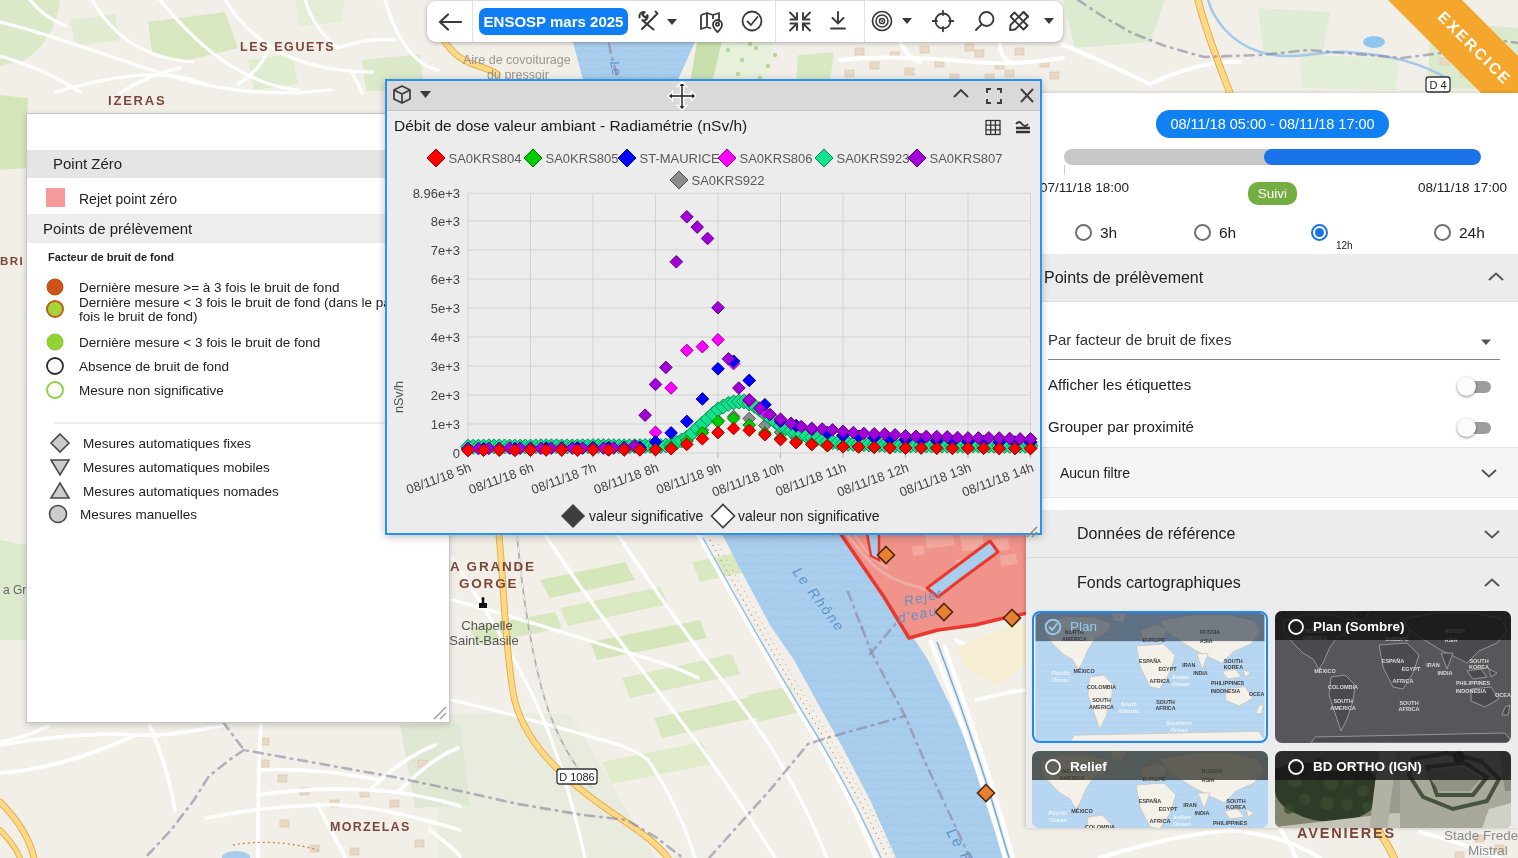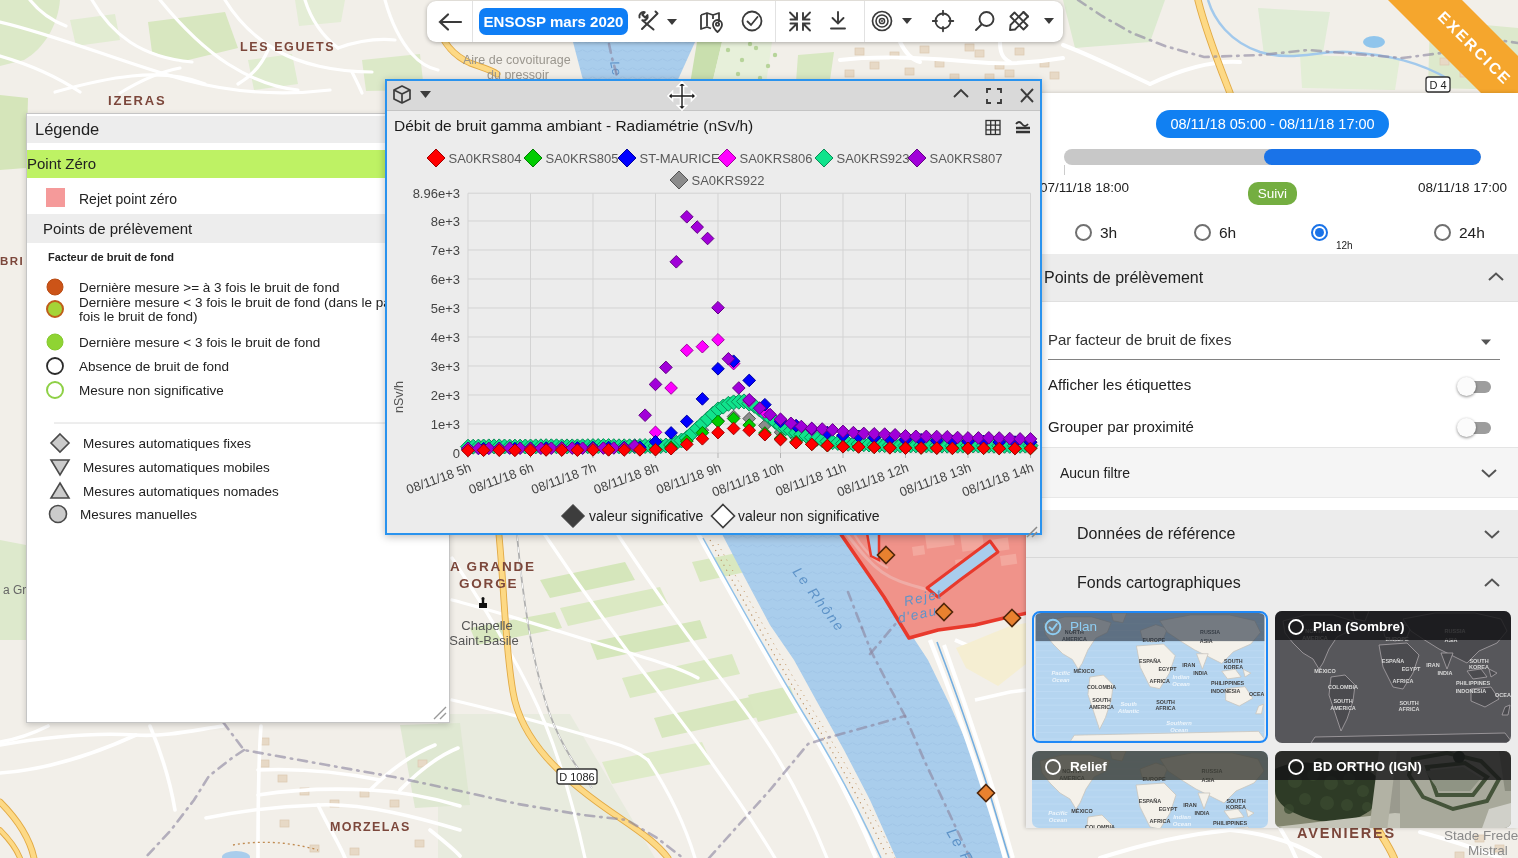--- a/index.html
+++ b/index.html
@@ -488,22 +488,21 @@
     <svg width="20" height="20" style="position:absolute;left:18px;top:665px">
       <circle cx="9" cy="9" r="7" fill="none" stroke="#ffffff" stroke-width="1.8"></circle>
     </svg>
     <div style="position:absolute;left:44px;top:666px;font-size:13.5px;font-weight:bold;color:#ffffff">Relief</div>
     <svg width="20" height="20" style="position:absolute;left:261px;top:665px">
       <circle cx="9" cy="9" r="7" fill="none" stroke="#ffffff" stroke-width="1.8"></circle>
     </svg>
     <div style="position:absolute;left:287px;top:666px;font-size:13.5px;font-weight:bold;color:#ffffff">BD ORTHO (IGN)</div>
   </div>
 <div style="position:absolute;left:26px;top:113px;width:424px;height:610px;background:#fff;border:1px solid #c5c5c5;box-sizing:border-box;box-shadow:0 2px 6px rgba(0,0,0,.18);font-size:14px;color:#222">
-    <div style="position:absolute;left:0;top:2px;width:100%;height:27px;background:#ededed;line-height:27px;padding-left:8px;font-size:16.5px;box-sizing:border-box">Légende</div>
-    <div style="position:absolute;left:0;top:36px;width:100%;height:28px;background:#bef264;line-height:28px;padding-left:0;font-size:15px;box-sizing:border-box">Point Zéro</div>
+    <div style="position:absolute;left:0;top:36px;width:100%;height:28px;background:#e5e5e5;line-height:28px;padding-left:26px;font-size:15px;box-sizing:border-box">Point Zéro</div>
     <div style="position:absolute;left:19px;top:74px;width:19px;height:19px;background:#f59a9a"></div>
     <div style="position:absolute;left:52px;top:77px;font-size:14px">Rejet point zéro</div>
     <div style="position:absolute;left:0;top:100px;width:100%;height:29px;background:#ededed;line-height:29px;padding-left:16px;font-size:15px;box-sizing:border-box">Points de prélèvement</div>
     <div style="position:absolute;left:21px;top:137px;font-size:11px;font-weight:bold">Facteur de bruit de fond</div>
     <svg width="422" height="300" style="position:absolute;left:0;top:158px">
       <circle cx="28" cy="15" r="8" fill="#cc5418" stroke="#b84a12" stroke-width="1"></circle>
       <circle cx="28" cy="37" r="8" fill="#a4d437" stroke="#bf5d1a" stroke-width="2"></circle>
       <circle cx="28" cy="70" r="8" fill="#8fd433" stroke="#85c92e" stroke-width="1"></circle>
       <circle cx="28" cy="94" r="8" fill="#ffffff" stroke="#2b2b2b" stroke-width="1.8"></circle>
       <circle cx="28" cy="118" r="8" fill="#ffffff" stroke="#8ed046" stroke-width="2"></circle>
@@ -538,21 +537,21 @@
       </g>
       <path d="M28,8 L39,8 L33.5,15 Z" fill="#3c3c3c"></path>
     </svg>
     <svg width="90" height="26" style="position:absolute;right:0px;top:2px">
       <g fill="none" stroke="#3c3c3c" stroke-width="1.9">
         <path d="M4,14 L11,7 L18,14"></path>
         <path d="M41,6 L37,6 L37,10 M47,6 L51,6 L51,10 M37,16 L37,20 L41,20 M51,16 L51,20 L47,20"></path>
         <path d="M71,6 L83,19 M83,6 L71,19"></path>
       </g>
     </svg>
-    <div style="position:absolute;left:7px;top:36px;font-size:15.5px;color:#1b1b1b">Débit de bruit gamma ambiant - Radiamétrie (nSv/h)</div>
+    <div style="position:absolute;left:7px;top:36px;font-size:15.5px;color:#1b1b1b">Débit de dose valeur ambiant - Radiamétrie (nSv/h)</div>
     <svg width="50" height="18" style="position:absolute;right:6px;top:38px">
       <g fill="none" stroke="#333" stroke-width="1.3">
         <rect x="2" y="1.5" width="14" height="14"></rect>
         <path d="M2,6.2 L16,6.2 M2,10.9 L16,10.9 M6.7,1.5 L6.7,15.5 M11.4,1.5 L11.4,15.5"></path>
         <path d="M32,5 q3,-4 6,0 q3,4 6,0" stroke-width="1.8"></path>
       </g>
       <path d="M32,9 L46,9 M32,13 L46,13" stroke="#333" stroke-width="2.6"></path>
     </svg>
     <svg width="653" height="55" style="position:absolute;left:0;top:66px">
       <path d="M49.0,2.0 L58.0,11.0 L49.0,20.0 L40.0,11.0 Z" fill="#ff0000" stroke="#9e0000" stroke-width="1"></path>
@@ -987,21 +986,21 @@
   </div>
 <div style="position:absolute;left:427px;top:1px;width:636px;height:41px;background:#fff;border-radius:9px;box-shadow:0 1px 4px rgba(0,0,0,.3)">
     <div style="position:absolute;left:45px;top:0;width:1px;height:41px;background:#e2e2e2"></div>
     <div style="position:absolute;left:348px;top:0;width:1px;height:41px;background:#e2e2e2"></div>
     <div style="position:absolute;left:437px;top:0;width:1px;height:41px;background:#e2e2e2"></div>
     <svg width="28" height="20" style="position:absolute;left:10px;top:11px">
       <g stroke="#3a3a3a" stroke-width="2.2" fill="none" stroke-linecap="round">
         <path d="M24,10 L3,10 M11,2.5 L3,10 L11,17.5"></path>
       </g>
     </svg>
-    <div style="position:absolute;left:52px;top:7px;width:149px;height:27px;background:#0f7ef5;border-radius:7px;color:#fff;font-size:15px;font-weight:bold;text-align:center;line-height:27px;white-space:nowrap">ENSOSP mars 2020</div>
+    <div style="position:absolute;left:52px;top:7px;width:149px;height:27px;background:#0f7ef5;border-radius:7px;color:#fff;font-size:15px;font-weight:bold;text-align:center;line-height:27px;white-space:nowrap">ENSOSP mars 2025</div>
     <svg width="46" height="26" style="position:absolute;left:209px;top:8px">
       <g fill="none" stroke="#3a3a3a" stroke-width="2" stroke-linecap="round" stroke-linejoin="round">
         <path d="M3.5,8.5 a4.2,4.2 0 0 1 5.2,-5.2 l-2.4,2.4 2.8,2.8 2.4,-2.4 a4.2,4.2 0 0 1 -5.2,5.2 L17.5,20.5"></path>
         <path d="M19.5,2.5 L21.5,4.5 L12,14 M9.5,16.5 L6,20 M12,14 l-2.5,2.5"></path>
       </g>
       <path d="M31,10 L41,10 L36,16 Z" fill="#3a3a3a"></path>
     </svg>
     <svg width="26" height="24" style="position:absolute;left:272px;top:9px">
       <g fill="none" stroke="#3a3a3a" stroke-width="1.8" stroke-linejoin="round">
         <path d="M2,5 L8,3 L14,5 L20,3 L20,12 M14,5 L14,9 M8,3 L8,16 M2,5 L2,19 L8,17 L12,18.5"></path>

